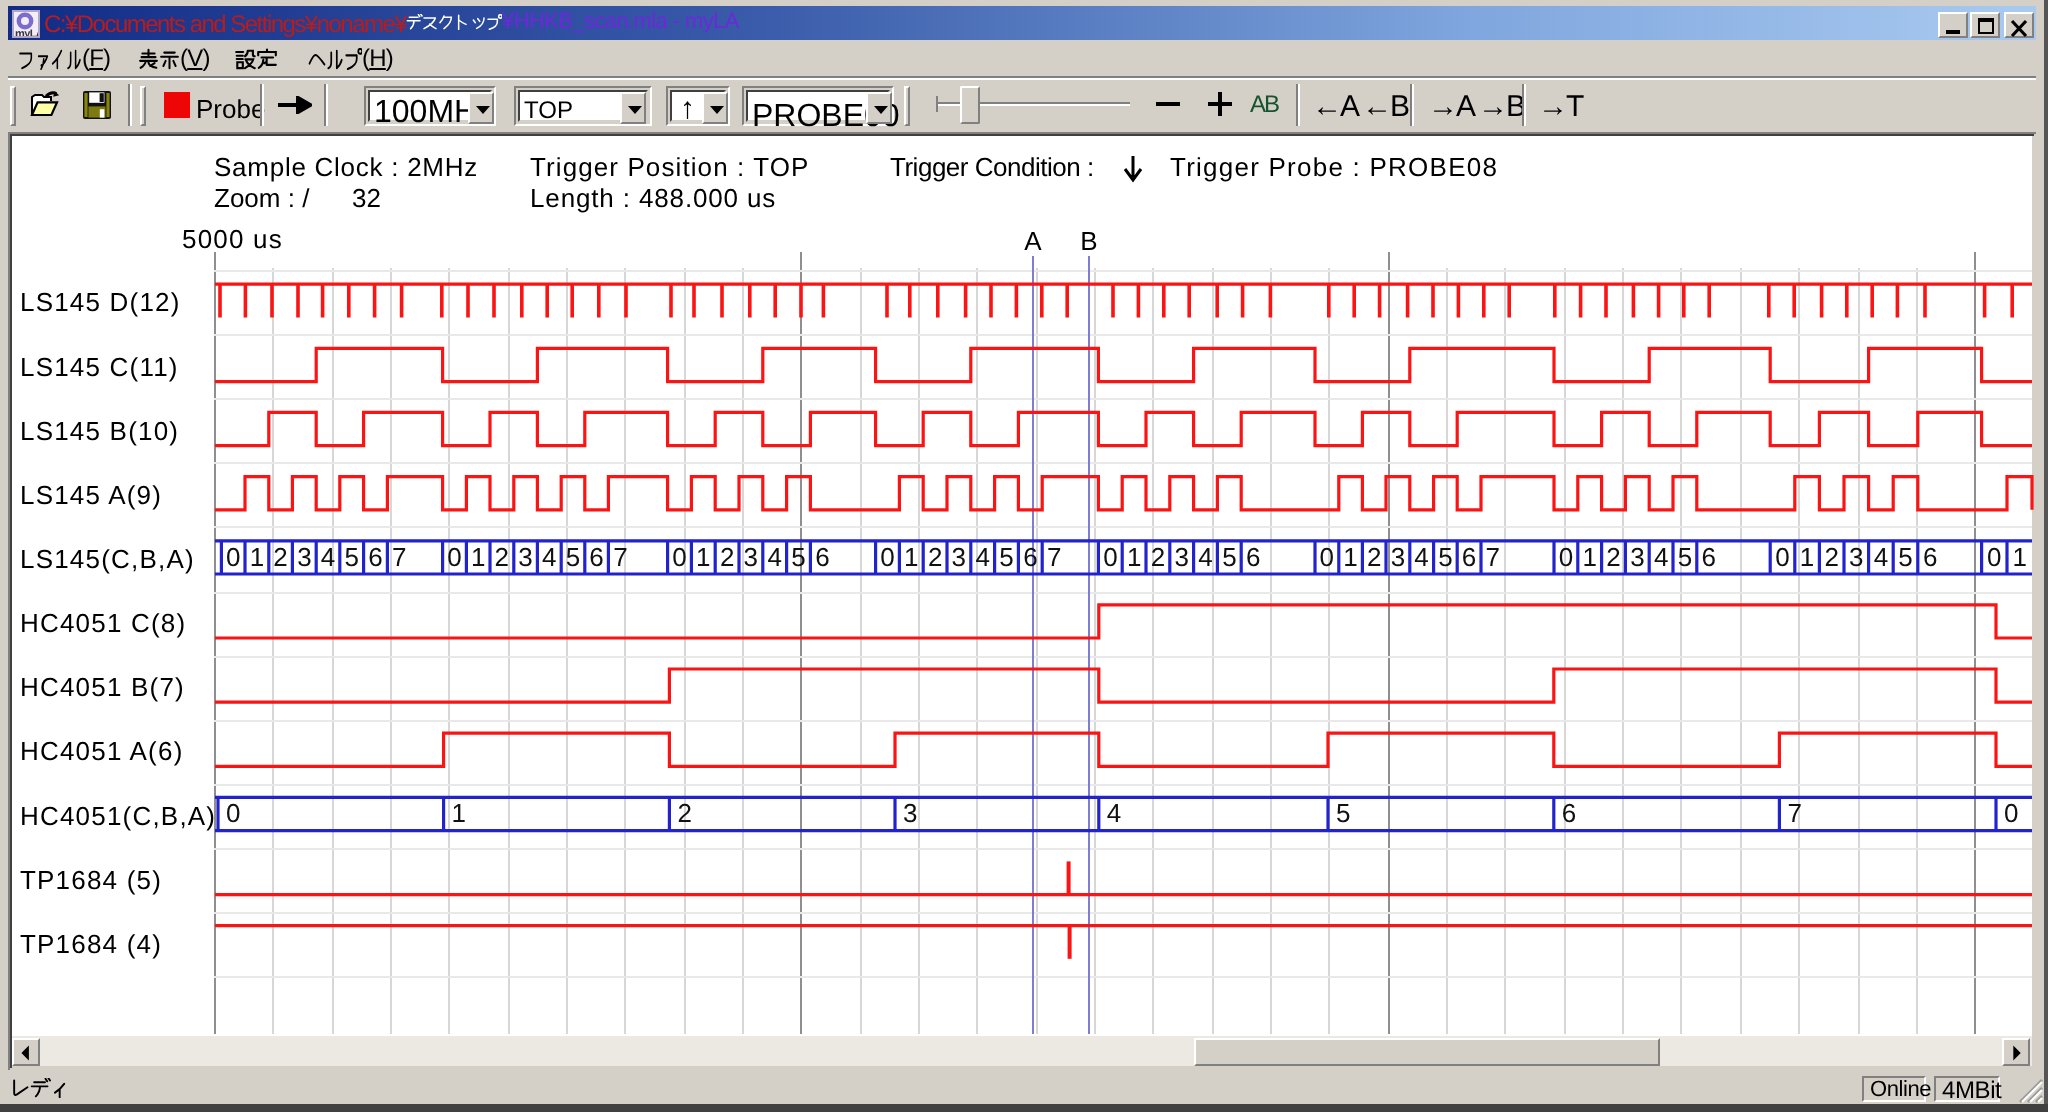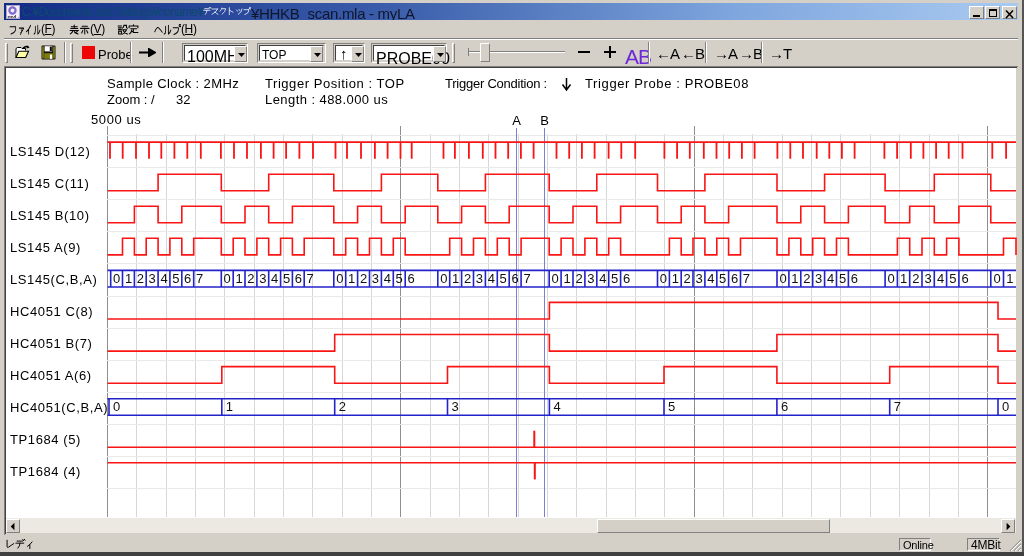--- a/index.html
+++ b/index.html
@@ -2,32 +2,32 @@
 <html><head><meta charset="utf-8"><style>*{margin:0;padding:0;box-sizing:border-box}html,body{width:1024px;height:556px;overflow:hidden}body{font-family:'Liberation Sans',sans-serif;background:#d4d0c8;position:relative}.ab{position:absolute}.sunk{border-top:1px solid #808080;border-left:1px solid #808080;border-bottom:1px solid #fff;border-right:1px solid #fff}.rais{border-top:1px solid #fff;border-left:1px solid #fff;border-bottom:1px solid #808080;border-right:1px solid #808080}.t13{font-size:13px;color:#000}</style></head><body>
 <div class="ab" style="left:0;top:0;width:1024px;height:2px;background:#d4d0c8"></div>
 <div class="ab" style="left:1017px;top:0;width:5px;height:552px;background:#d4d0c8"></div>
 <div class="ab" style="left:1022px;top:0;width:2px;height:556px;background:#555"></div>
 <div class="ab" style="left:0;top:552px;width:1024px;height:4px;background:#404040"></div>
 <div class="ab" style="left:4px;top:3px;width:1014px;height:17px;background:linear-gradient(90deg,#122c86 0%,#3b5dab 38%,#7fa6de 72%,#a9caf0 100%)"></div>
 <div class="ab" style="left:6px;top:5px;width:14px;height:14px;background:#f2edf6;border:1px solid #b0a6c8;overflow:hidden"><svg width="14" height="14" viewBox="0 0 14 14">
       <circle cx="5.5" cy="4.5" r="3.1" fill="none" stroke="#7e6bce" stroke-width="2.2"></circle>
       <text x="0.5" y="12.5" font-size="5.5" font-weight="bold" fill="#3a3440" font-family="Liberation Sans" letter-spacing="-0.3">myLA</text>
     </svg></div>
-<div class="ab" style="left:22px;top:5px;height:13px;color:#0c4a6e;font-size:12px;white-space:nowrap;letter-spacing:-0.76px">C:¥Documents and Settings¥noname¥</div>
+<div class="ab" style="left:22px;top:5px;height:13px;color:#b91c1c;font-size:12px;white-space:nowrap;letter-spacing:-0.76px">C:¥Documents and Settings¥noname¥</div>
 <div class="ab" style="left:203px;top:7px">
     <svg width="48" height="8" viewBox="0 0 72 12" preserveAspectRatio="none" style="display:block;">
       <path d="M2.5,2.5 H9 M1,5 H10.5 M6,5 Q6,8.5 3.5,11 M9.3,0.5 L10.3,2 M11,0 L12,1.5" transform="translate(0,0)" fill="none" stroke="#fff" stroke-width="1.15" stroke-linecap="round"></path>
       <path d="M1.5,3 H10 M10,3 Q9,7 1.5,11 M5.8,7.5 Q7.5,9.5 10.5,11" transform="translate(12,0)" fill="none" stroke="#fff" stroke-width="1.15" stroke-linecap="round"></path>
       <path d="M4.5,1.5 Q3.5,4.5 1.5,6.5 M4.5,2.5 H10 Q10,7 4.5,11" transform="translate(24,0)" fill="none" stroke="#fff" stroke-width="1.15" stroke-linecap="round"></path>
       <path d="M3.5,1 V11.5 M3.5,4.5 Q6,6.5 9,7.8" transform="translate(36,0)" fill="none" stroke="#fff" stroke-width="1.15" stroke-linecap="round"></path>
       <path d="M2.5,4.5 L4,6.5 M5.8,3.5 L7.3,5.5 M10.5,3 Q10.5,8 5,10.8" transform="translate(48,0)" fill="none" stroke="#fff" stroke-width="1.15" stroke-linecap="round"></path>
       <path d="M1.5,4 H8.5 M8.5,4 V6 Q8.5,9.5 2.5,11.5 M10.8,1.8 m-1.3,0 a1.3,1.3 0 1,0 2.6,0 a1.3,1.3 0 1,0 -2.6,0" transform="translate(60,0)" fill="none" stroke="#fff" stroke-width="1.15" stroke-linecap="round"></path>
     </svg>
   </div>
-<div class="ab" style="left:251px;top:5px;height:13px;color:#0f172a;font-size:15px;white-space:nowrap;letter-spacing:-0.3px">¥HHKB_scan.mla - myLA</div>
+<div class="ab" style="left:251px;top:5px;height:13px;color:#6d28d9;font-size:11px;white-space:nowrap;letter-spacing:-0.3px">¥HHKB_scan.mla - myLA</div>
 <div class="ab rais" style="left:969px;top:6px;width:15px;height:13px;background:#d4d0c8;font-family:'Liberation Mono',monospace">
     <div class="ab" style="left:3px;top:8px;width:7px;height:2px;background:#000"></div>
   </div>
 <div class="ab rais" style="left:985px;top:6px;width:15px;height:13px;background:#d4d0c8;font-family:'Liberation Mono',monospace">
     <div class="ab" style="left:3px;top:2px;width:8px;height:8px;border:1px solid #000;border-top-width:2px"></div>
   </div>
 <div class="ab rais" style="left:1002px;top:6px;width:15px;height:13px;background:#d4d0c8;font-family:'Liberation Mono',monospace"><svg width="13" height="11" viewBox="0 0 13 11">
       <path d="M3,1.5 L10,9 M10,1.5 L3,9" stroke="#000" stroke-width="1.6"></path>
     </svg></div>
 <div class="ab" style="left:4px;top:20px;width:1014px;height:18px;background:#d4d0c8"></div>
@@ -125,21 +125,21 @@
       </svg>
     </div>
   </div>
 <div class="ab" style="left:452px;top:43px;width:3px;height:20px;border-left:1px solid #fff;border-top:1px solid #fff;border-right:1px solid #808080;border-bottom:1px solid #808080"></div>
 <div class="ab" style="left:468px;top:51px;width:97px;height:2px;border-top:1px solid #808080;border-bottom:1px solid #fff"></div>
 <div class="ab" style="left:468px;top:48px;width:1px;height:8px;background:#808080"></div>
 <div class="ab rais" style="left:480px;top:43px;width:10px;height:19px;background:#d4d0c8;border-radius:1px"></div>
 <div class="ab" style="left:578px;top:51px;width:12px;height:2px;background:#000"></div>
 <div class="ab" style="left:604px;top:51px;width:12px;height:2px;background:#000"></div>
 <div class="ab" style="left:609px;top:46px;width:2px;height:12px;background:#000"></div>
-<div class="ab" style="left:625px;top:45px;font-size:21px;color:#6d28d9;letter-spacing:-1px">AB</div>
+<div class="ab" style="left:625px;top:45px;font-size:12px;color:#14532d;letter-spacing:-1px">AB</div>
 <div class="ab" style="left:648px;top:42px;width:2px;height:21px;border-left:1px solid #808080;border-right:1px solid #fff"></div>
 <div class="ab" style="left:656px;top:45px;font-size:15px;color:#000;letter-spacing:-1px">←A</div>
 <div class="ab" style="left:681px;top:45px;font-size:15px;color:#000;letter-spacing:-1px">←B</div>
 <div class="ab" style="left:705px;top:42px;width:2px;height:21px;border-left:1px solid #808080;border-right:1px solid #fff"></div>
 <div class="ab" style="left:714px;top:45px;font-size:15px;color:#000;letter-spacing:-1px">→A</div>
 <div class="ab" style="left:739px;top:45px;font-size:15px;color:#000;letter-spacing:-1px">→B</div>
 <div class="ab" style="left:761px;top:42px;width:2px;height:21px;border-left:1px solid #808080;border-right:1px solid #fff"></div>
 <div class="ab" style="left:769px;top:45px;font-size:15px;color:#000;letter-spacing:-1px">→T</div>
 <div class="ab" style="left:4px;top:66px;width:1014px;height:469px;border-top:1px solid #808080;border-left:1px solid #808080;background:#d4d0c8"></div>
 <div class="ab" style="left:5px;top:67px;width:1012px;height:467px;border-top:1px solid #404040;border-left:1px solid #404040"></div>
@@ -315,21 +315,21 @@
   </div>
 <div class="ab rais" style="left:597px;top:519px;width:233px;height:14px;background:#d4d0c8"></div>
 <div class="ab" style="left:4px;top:535px;width:1014px;height:17px;background:#d4d0c8"></div>
 <div class="ab" style="left:5px;top:539px">
     <svg width="30" height="10" viewBox="0 0 36 12" preserveAspectRatio="none" style="display:block;">
       <path d="M2.5,1.5 V9 Q2.5,10.8 4.2,9.8 L10.5,5.5" transform="translate(0,0)" fill="none" stroke="#000" stroke-width="1.15" stroke-linecap="round"></path>
       <path d="M2.5,2.5 H9 M1,5 H10.5 M6,5 Q6,8.5 3.5,11 M9.3,0.5 L10.3,2 M11,0 L12,1.5" transform="translate(12,0)" fill="none" stroke="#000" stroke-width="1.15" stroke-linecap="round"></path>
       <path d="M8.5,3.5 Q6,7 3,8.8 M5.8,6.8 V11.5" transform="translate(24,0)" fill="none" stroke="#000" stroke-width="1.15" stroke-linecap="round"></path>
     </svg>
   </div>
-<div class="ab sunk" style="left:899px;top:538px;width:32px;height:13px">
+<div class="ab sunk" style="left:931px;top:538px;width:32px;height:13px">
     <div style="font-size:11px;color:#000;padding:0 3px;line-height:12px;letter-spacing:-0.2px">Online</div>
   </div>
 <div class="ab sunk" style="left:967px;top:538px;width:33px;height:13px">
     <div style="font-size:12px;color:#000;padding:0 3px;line-height:12px;letter-spacing:-0.2px">4MBit</div>
   </div>
 <svg class="ab" style="left:1008px;top:538px" width="14" height="14" viewBox="0 0 14 14">
     <path d="M13,2 L2,13 M13,6 L6,13 M13,10 L10,13" stroke="#999" stroke-width="1.3"></path>
     <path d="M13,3 L3,13 M13,7 L7,13 M13,11 L11,13" stroke="#fff" stroke-width="1"></path>
   </svg>
 </body></html>

